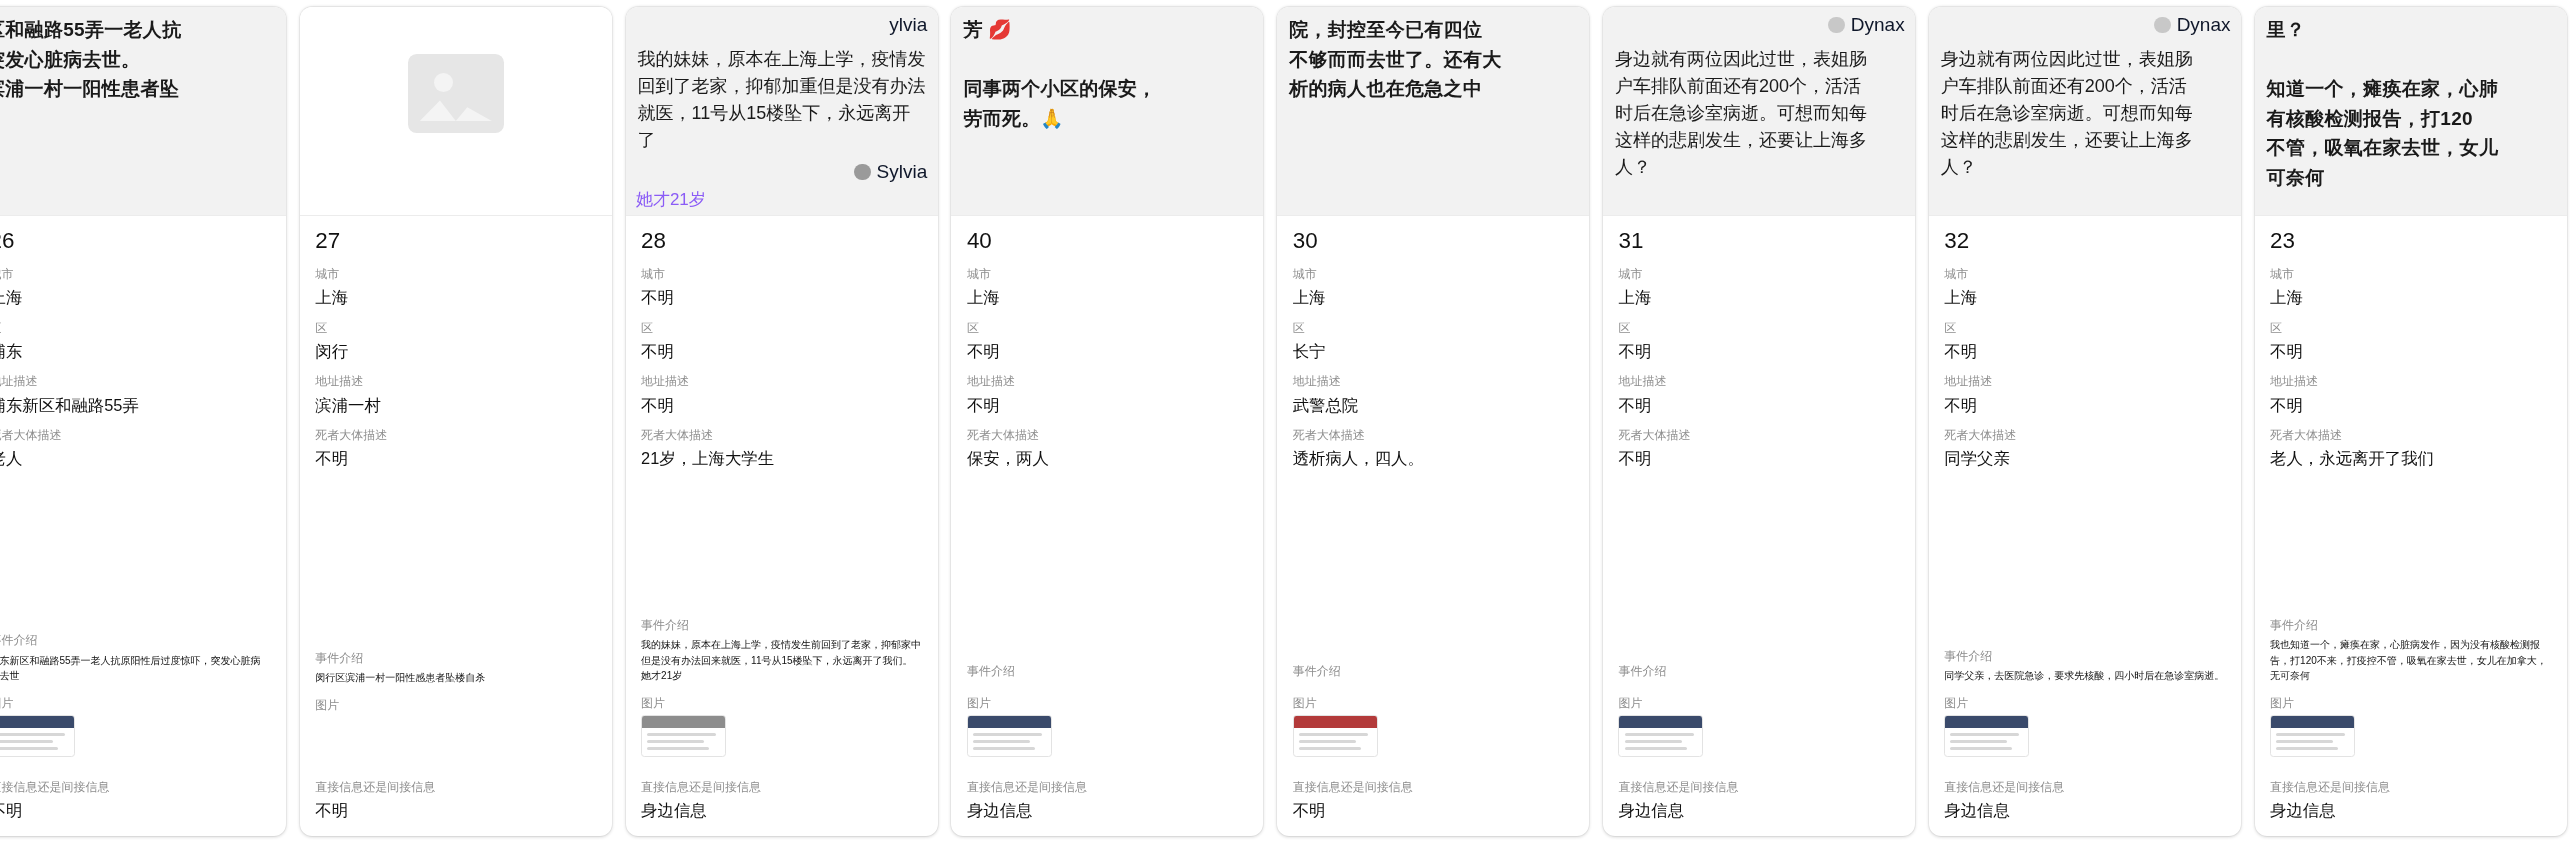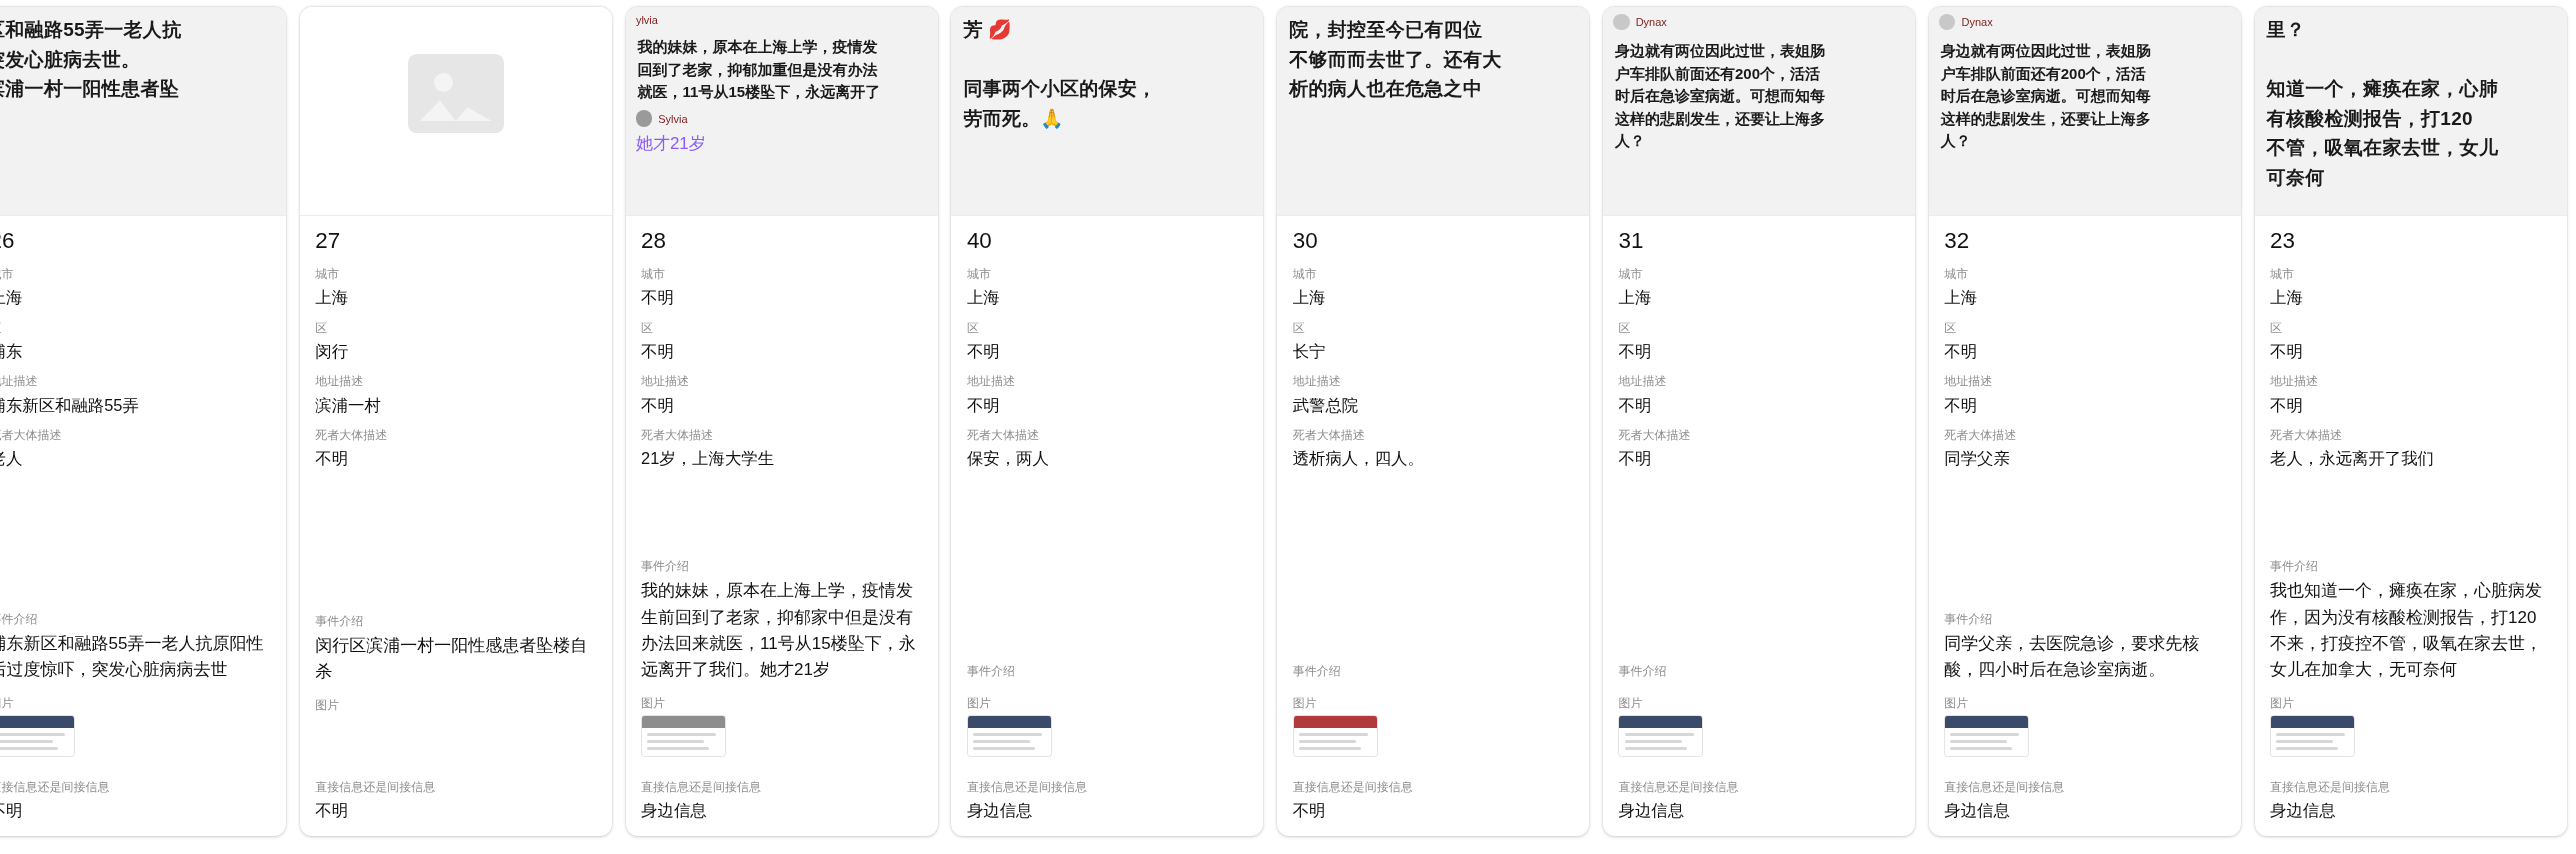--- a/index.html
+++ b/index.html
@@ -52,36 +52,37 @@
   .media-text {
     font-size: 21.5px;
     line-height: 1.55;
     color: #1a1a1a;
     padding: 8.6px 12px 0 12px;
     font-weight: 700;
     white-space: pre-wrap;
     letter-spacing: 0.3px;
   }
   .media-text.sm {
-    font-size: 15px;
-    font-weight: 700;
+    font-size: 18px;
+    font-weight: 400;
     line-height: 1.5;
     letter-spacing: 0;
   }
   .media-text.med {
     font-size: 19px;
     font-weight: 700;
   }
   .media-handle {
     display: flex;
     align-items: center;
     gap: 6px;
     padding: 6.9px 10.3px 1.7px 10.3px;
-    font-size: 11px;
-    color: #7f1d1d;
+    font-size: 19px;
+    color: #0f172a;
+    justify-content: flex-end;
   }
   .avatar-dot {
     width: 16.4px;
     height: 16.4px;
     border-radius: 50%;
     background: #c8c8c8;
     flex: 0 0 16.4px;
   }
   .avatar-dot.dark { background: #9a9a9a; }
   .media-sub {
@@ -135,21 +136,21 @@
     font-size: 12px;
     color: #8e8e8e;
     margin-bottom: 3.4px;
   }
   .field-value {
     font-size: 16.4px;
     color: #111;
     line-height: 1.35;
   }
   .field.desc .field-value {
-    font-size: 17px;
+    font-size: 10px;
     line-height: 1.55;
   }
   .spacer { flex: 1 1 auto; min-height: 5.2px; }
   .thumb-row {
     margin-top: 3.4px;
     margin-bottom: 10.3px;
   }
   .thumb {
     width: 83px;
     height: 40px;

